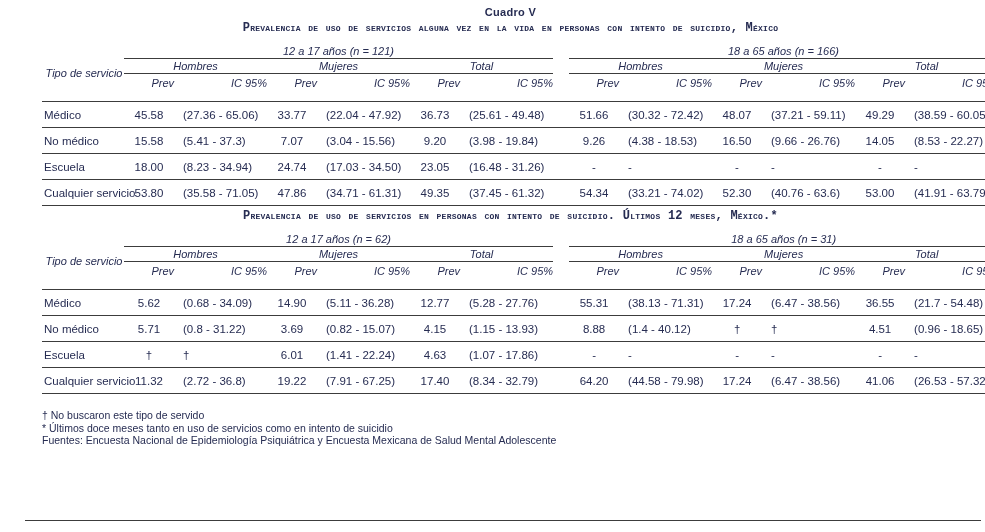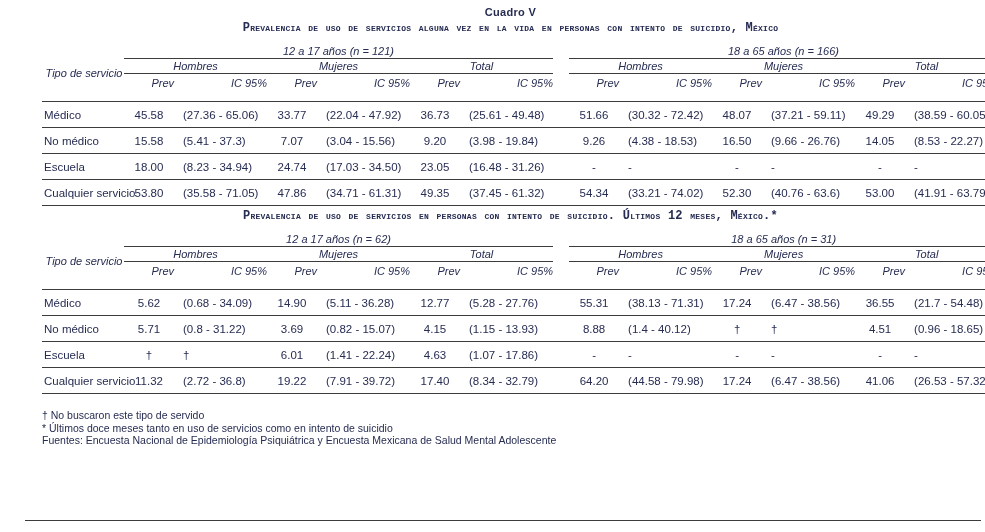--- a/index.html
+++ b/index.html
@@ -292,21 +292,21 @@
             <td class="prev">-</td>
             <td class="ic">-</td>
             <td class="prev">-</td>
             <td class="ic">-</td>
           </tr>
           <tr class="last">
             <td class="lbl">Cualquier servicio</td>
             <td class="prev">11.32</td>
             <td class="ic">(2.72 - 36.8)</td>
             <td class="prev">19.22</td>
-            <td class="ic">(7.91 - 39.72)</td>
+            <td class="ic">(7.91 - 67.25)</td>
             <td class="prev">17.40</td>
             <td class="ic">(8.34 - 32.79)</td>
             <td class="spacer"></td>
             <td class="prev">64.20</td>
             <td class="ic">(44.58 - 79.98)</td>
             <td class="prev">17.24</td>
             <td class="ic">(6.47 - 38.56)</td>
             <td class="prev">41.06</td>
             <td class="ic">(26.53 - 57.32)</td>
           </tr>

